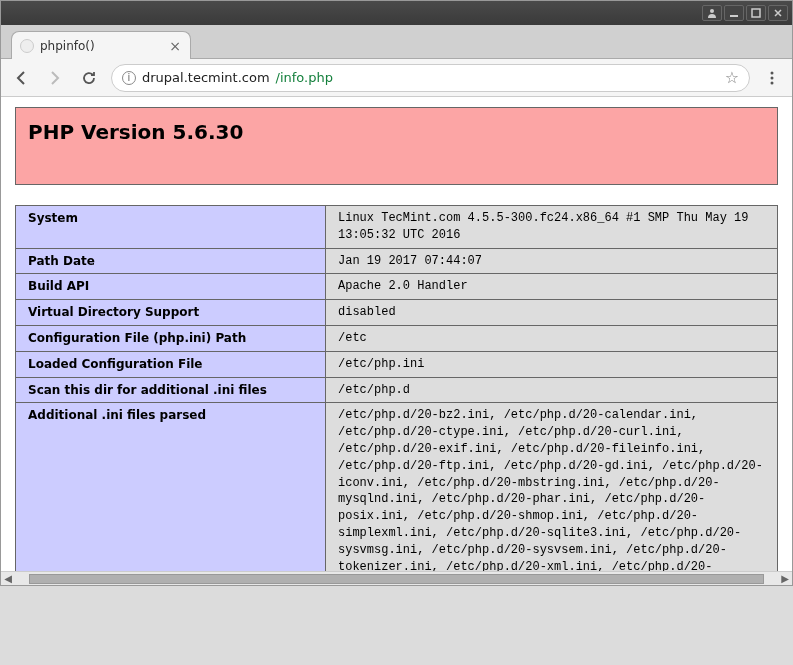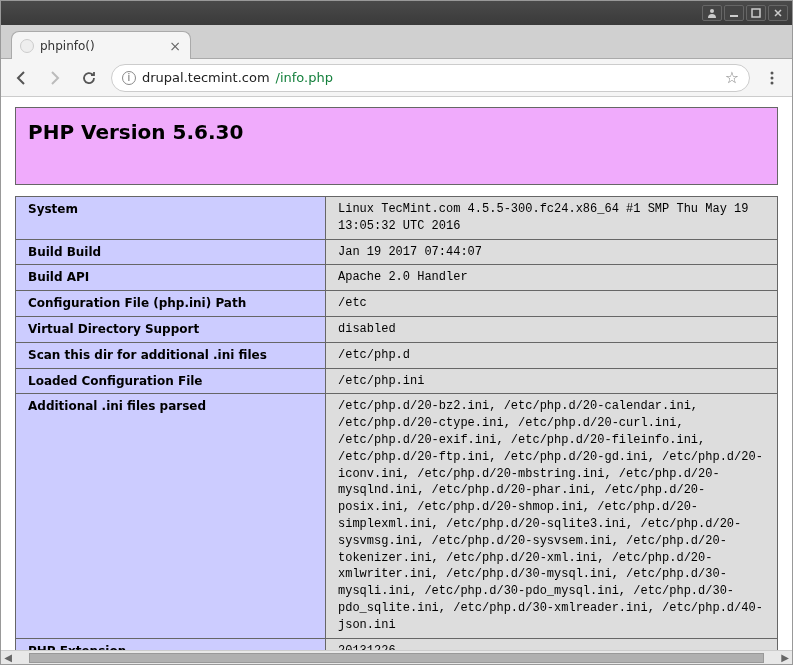--- a/index.html
+++ b/index.html
@@ -4,21 +4,21 @@
   <style>
     * { margin: 0; padding: 0; box-sizing: border-box; }
     body {
       font-family: "DejaVu Sans", "Liberation Sans", Arial, sans-serif;
       font-size: 12px;
       background: #dcdcdc;
       overflow: hidden;
     }
     .window-frame {
       width: 793px;
-      height: 665px;
+      height: 586px;
       background: #dcdcdc;
       display: flex;
       flex-direction: column;
       border: 1px solid #999;
     }
     .titlebar {
       height: 24px;
       background: linear-gradient(to bottom, #4a4a4a, #3a3a3a);
       display: flex;
       align-items: center;
@@ -127,24 +127,24 @@
       flex: 1;
       background: #fff;
       overflow: auto;
       position: relative;
     }
     .content {
       padding: 10px 14px 10px 14px;
       min-width: 770px;
     }
     .php-header {
-      background: #f0abfc;
+      background: #fca5a5;
       border: 1px solid #666;
       padding: 12px 12px 40px 12px;
-      margin-bottom: 11px;
+      margin-bottom: 20px;
     }
     .php-header h1 {
       font-size: 20px;
       font-weight: bold;
       color: #000;
     }
     .info-table {
       border-collapse: collapse;
       width: 100%;
       border: 1px solid #666;
@@ -263,42 +263,42 @@
       <div class="php-header">
         <h1>PHP Version 5.6.30</h1>
       </div>
       <table class="info-table">
         <tbody id="info-rows">
             <tr>
               <td class="key">System</td>
               <td class="val">Linux TecMint.com 4.5.5-300.fc24.x86_64 #1 SMP Thu May 19 13:05:32 UTC 2016</td>
             </tr>
             <tr>
-              <td class="key">Build Build</td>
+              <td class="key">Path Date</td>
               <td class="val">Jan 19 2017 07:44:07</td>
             </tr>
             <tr>
               <td class="key">Build API</td>
               <td class="val">Apache 2.0 Handler</td>
             </tr>
             <tr>
+              <td class="key">Virtual Directory Support</td>
+              <td class="val">disabled</td>
+            </tr>
+            <tr>
               <td class="key">Configuration File (php.ini) Path</td>
               <td class="val">/etc</td>
             </tr>
             <tr>
-              <td class="key">Virtual Directory Support</td>
-              <td class="val">disabled</td>
+              <td class="key">Loaded Configuration File</td>
+              <td class="val">/etc/php.ini</td>
             </tr>
             <tr>
               <td class="key">Scan this dir for additional .ini files</td>
               <td class="val">/etc/php.d</td>
-            </tr>
-            <tr>
-              <td class="key">Loaded Configuration File</td>
-              <td class="val">/etc/php.ini</td>
             </tr>
             <tr>
               <td class="key">Additional .ini files parsed</td>
               <td class="val">/etc/php.d/20-bz2.ini, /etc/php.d/20-calendar.ini, /etc/php.d/20-ctype.ini, /etc/php.d/20-curl.ini, /etc/php.d/20-exif.ini, /etc/php.d/20-fileinfo.ini, /etc/php.d/20-ftp.ini, /etc/php.d/20-gd.ini, /etc/php.d/20-iconv.ini, /etc/php.d/20-mbstring.ini, /etc/php.d/20-mysqlnd.ini, /etc/php.d/20-phar.ini, /etc/php.d/20-posix.ini, /etc/php.d/20-shmop.ini, /etc/php.d/20-simplexml.ini, /etc/php.d/20-sqlite3.ini, /etc/php.d/20-sysvmsg.ini, /etc/php.d/20-sysvsem.ini, /etc/php.d/20-tokenizer.ini, /etc/php.d/20-xml.ini, /etc/php.d/20-xmlwriter.ini, /etc/php.d/30-mysql.ini, /etc/php.d/30-mysqli.ini, /etc/php.d/30-pdo_mysql.ini, /etc/php.d/30-pdo_sqlite.ini, /etc/php.d/30-xmlreader.ini, /etc/php.d/40-json.ini</td>
             </tr>
             <tr>
               <td class="key">PHP Extension</td>
               <td class="val">20131226</td>
             </tr>
             <tr>

